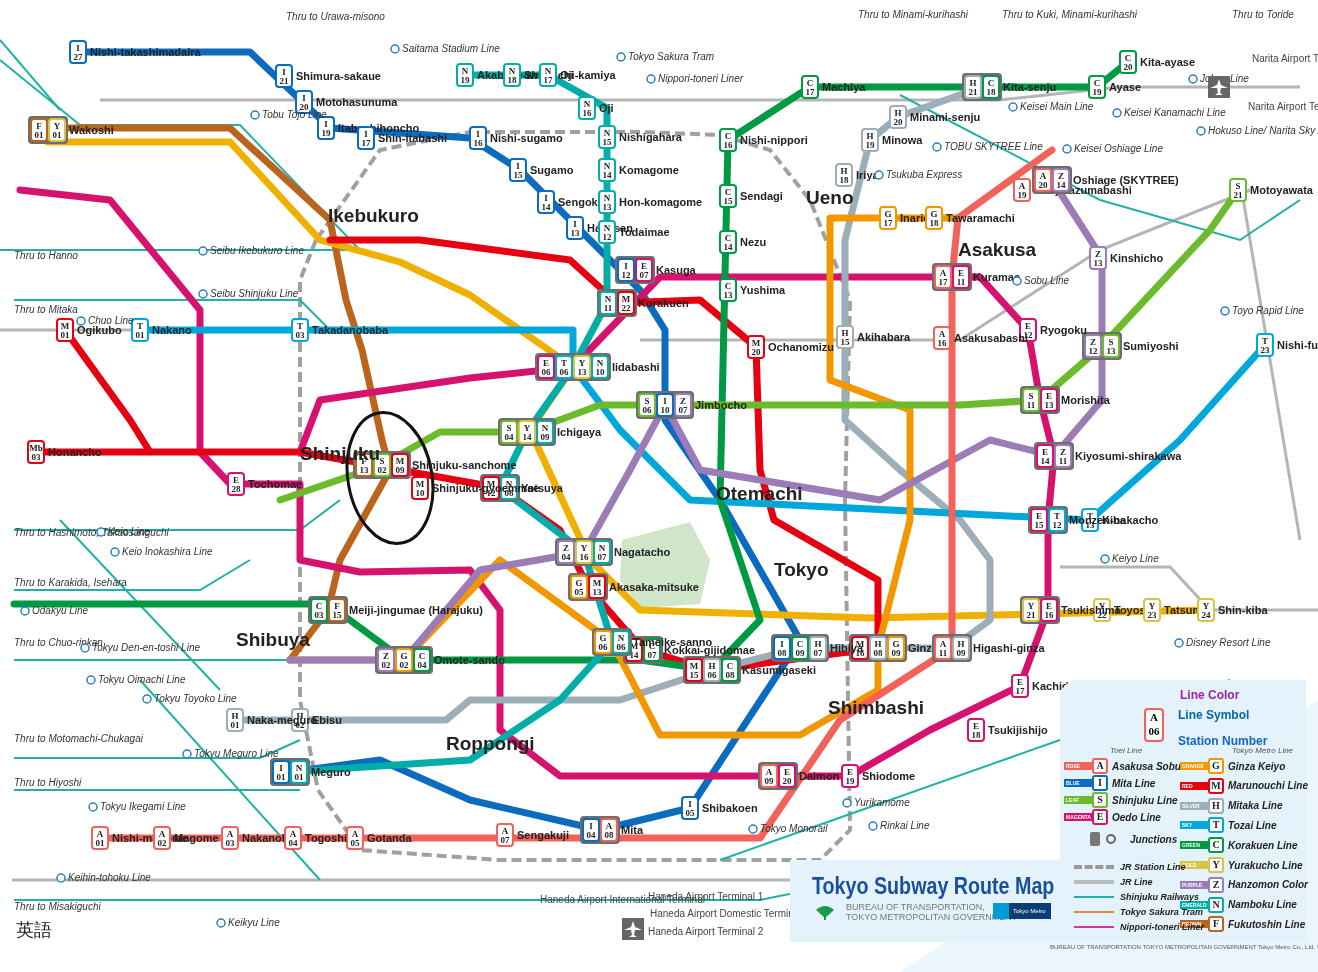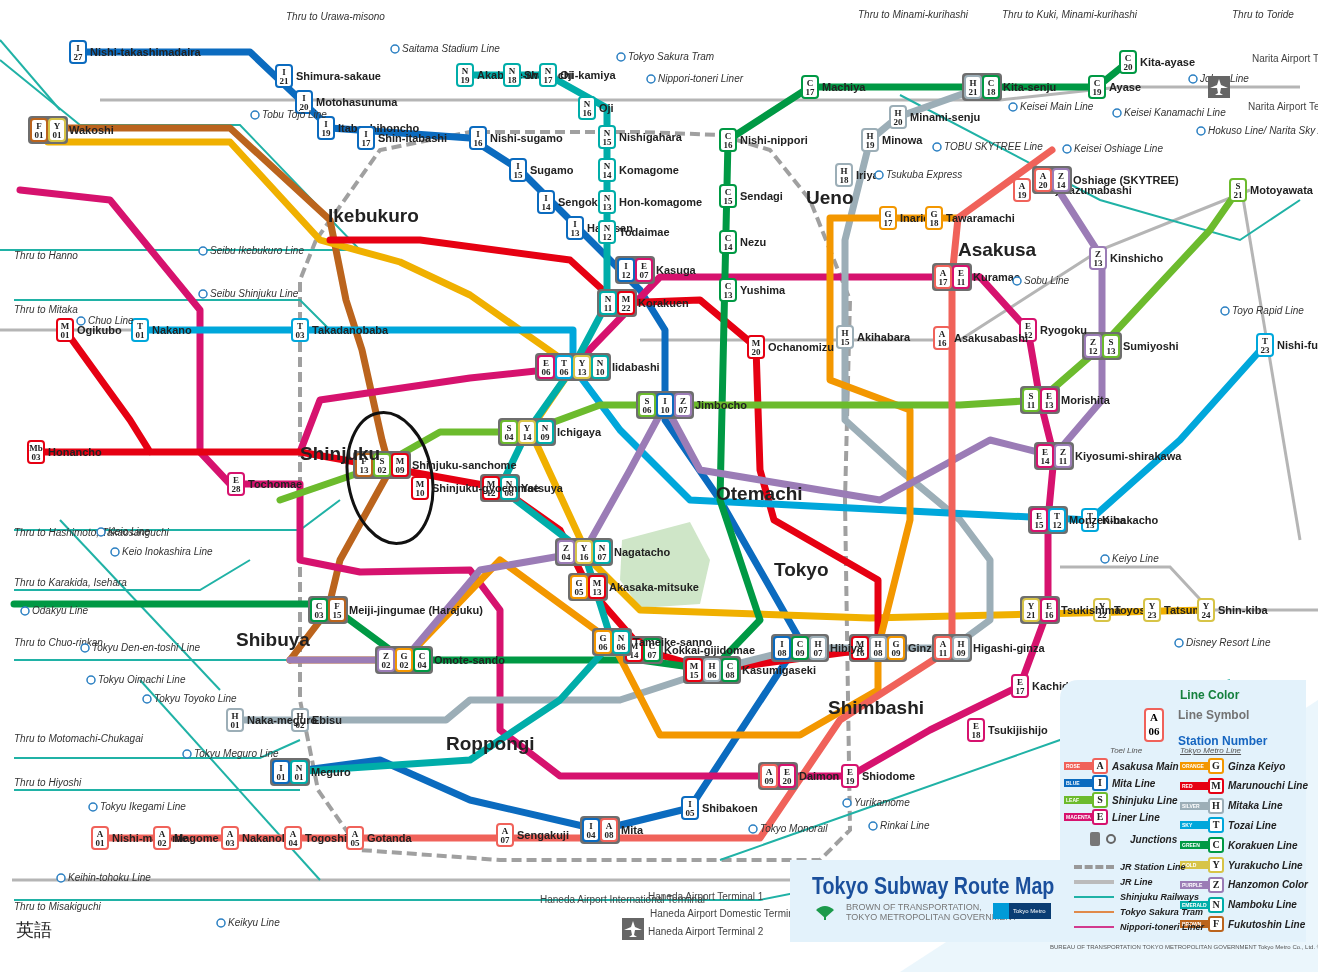--- a/index.html
+++ b/index.html
@@ -934,58 +934,58 @@
 
 <div class="lang">英語</div>
 
 <div class="title-panel"></div>
 <div class="title-main">Tokyo Subway Route Map</div>
 <svg class="gov-icon" viewBox="0 0 22 16">
     <path d="M11 14 L2 6 Q11 -2 20 6 Z" fill="#1b9a4b"></path>
     <rect x="10" y="12" width="2" height="4" fill="#1b9a4b"></rect>
   </svg>
 <div class="title-sub">
-  <div>BROWN OF TRANSPORTATION,</div>
+  <div>BUREAU OF TRANSPORTATION,</div>
   <div>TOKYO METROPOLITAN GOVERNMENT</div>
 </div>
 <div class="metro-badge">
     <span class="m"></span>
     <span>Tokyo Metro</span>
   </div>
 
 <div class="legend-panel"></div>
-<div class="lg-key" style="left:1180px;top:688px;color:#15803d;">Line Color</div>
-<div class="lg-key" style="left:1178px;top:708px;color:#737373;">Line Symbol</div>
+<div class="lg-key" style="left:1180px;top:688px;color:#a21caf;">Line Color</div>
+<div class="lg-key" style="left:1178px;top:708px;color:#0369a1;">Line Symbol</div>
 <div class="lg-key" style="left:1178px;top:734px;color:#1565c0;">Station Number</div>
 <div style="position:absolute;left:1144px;top:708px;width:16px;height:30px;border:2px solid #f0625a;border-radius:4px;background:#fff;text-align:center;font-family:'Liberation Serif',serif;font-weight:bold;font-size:11px;line-height:14px;">
     <div>A</div>
     <div>06</div>
   </div>
 <div class="lg-head" style="left:1110px;top:746px;">Toei Line</div>
-<div class="lg-head" style="left:1180px;top:746px;text-decoration:underline;">Tokyo Metro Line</div>
+<div class="lg-head" style="left:1232px;top:746px;">Tokyo Metro Line</div>
 <div id="legend-toei">
     <div class="lg-row" style="left: 1064px; top: 758px;">
       <span class="lg-chip" style="background: rgb(240, 98, 90);">ROSE</span>
       <span class="lg-letter" style="border-color: rgb(240, 98, 90);">A</span>
-      <span>Asakusa Main</span>
+      <span>Asakusa Sobu</span>
     </div>
     <div class="lg-row" style="left: 1064px; top: 775px;">
       <span class="lg-chip" style="background: rgb(11, 107, 191);">BLUE</span>
       <span class="lg-letter" style="border-color: rgb(11, 107, 191);">I</span>
       <span>Mita Line</span>
     </div>
     <div class="lg-row" style="left: 1064px; top: 792px;">
       <span class="lg-chip" style="background: rgb(108, 187, 45);">LEAF</span>
       <span class="lg-letter" style="border-color: rgb(108, 187, 45);">S</span>
       <span>Shinjuku Line</span>
     </div>
     <div class="lg-row" style="left: 1064px; top: 809px;">
       <span class="lg-chip" style="background: rgb(214, 18, 110);">MAGENTA</span>
       <span class="lg-letter" style="border-color: rgb(214, 18, 110);">E</span>
-      <span>Liner Line</span>
+      <span>Oedo Line</span>
     </div>
   </div>
 <div id="legend-metro">
     <div class="lg-row" style="left: 1180px; top: 758px;">
       <span class="lg-chip" style="background: rgb(243, 151, 0);">ORANGE</span>
       <span class="lg-letter" style="border-color: rgb(243, 151, 0);">G</span>
       <span>Ginza Keiyo</span>
     </div>
     <div class="lg-row" style="left: 1180px; top: 777.8px;">
       <span class="lg-chip" style="background: rgb(230, 0, 18);">RED</span>

